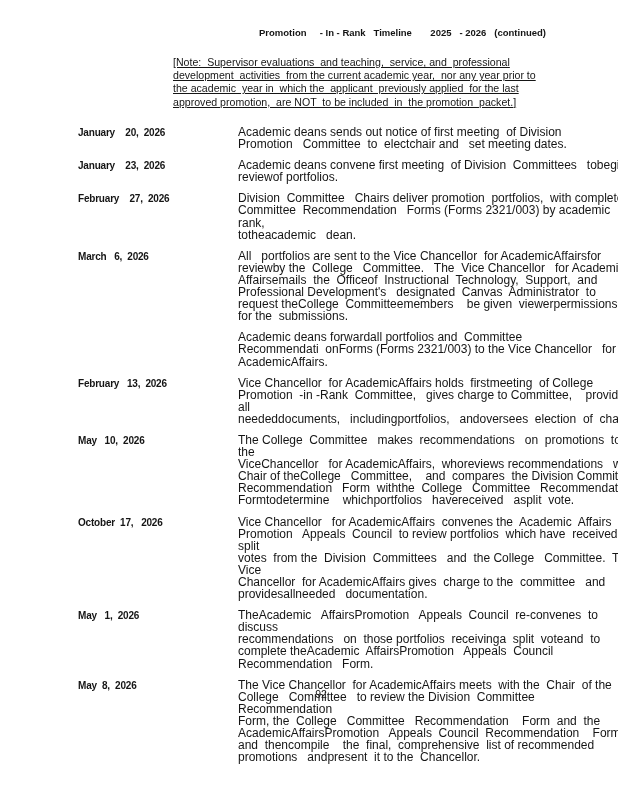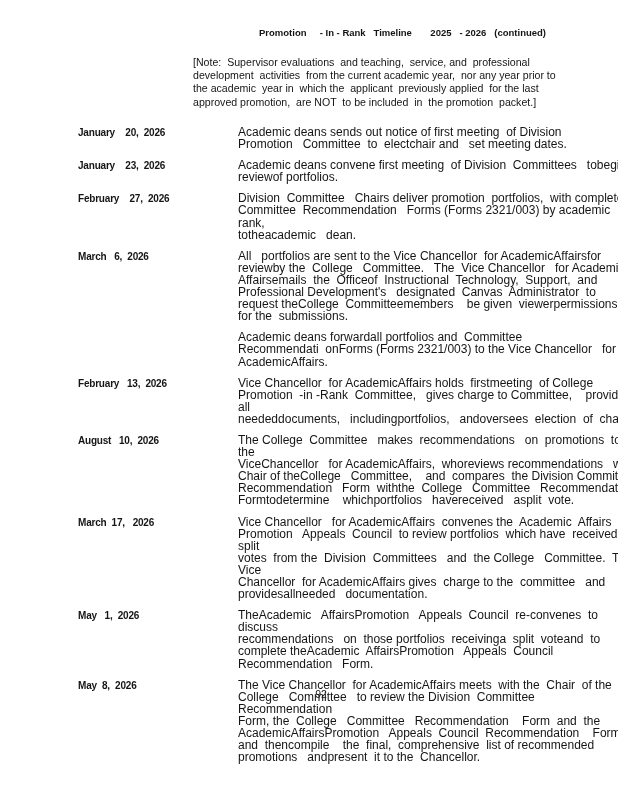--- a/index.html
+++ b/index.html
@@ -24,25 +24,26 @@
     text-align: right;
     font-weight: 700;
     font-size: 9.5px;
     line-height: 12px;
     white-space: pre;
     color: #141414;
   }
   .note {
     position: absolute;
     top: 56px;
-    left: 193px;
+    left: 173px;
     width: 402px;
     font-size: 10.6px;
     line-height: 13.2px;
     white-space: pre-wrap;
+    text-decoration: underline;
   }
   .entries {
     position: absolute;
     top: 126px;
     left: 78px;
     width: 514px;
   }
   .entry {
     display: flex;
     align-items: flex-start;
@@ -127,30 +128,30 @@
     </div>
 
     <div class="entry">
       <div class="entry-date">February   13,  2026</div>
       <div class="entry-text">Vice Chancellor  for AcademicAffairs holds  firstmeeting  of College
 Promotion  -in -Rank  Committee,   gives charge to Committee,    provides  all
 neededdocuments,   includingportfolios,   andoversees  election  of  chair.</div>
     </div>
 
     <div class="entry">
-      <div class="entry-date">August   10,  2026</div>
+      <div class="entry-date">May   10,  2026</div>
       <div class="entry-text">The College  Committee   makes  recommendations   on  promotions  to the
 ViceChancellor   for AcademicAffairs,  whoreviews recommendations   with
 Chair of theCollege   Committee,    and  compares  the Division Committee
 Recommendation   Form  withthe  College   Committee   Recommendation
 Formtodetermine    whichportfolios   havereceived   asplit  vote.</div>
     </div>
 
     <div class="entry">
-      <div class="entry-date">March  17,   2026</div>
+      <div class="entry-date">October  17,   2026</div>
       <div class="entry-text">Vice Chancellor   for AcademicAffairs  convenes the  Academic  Affairs
 Promotion   Appeals  Council  to review portfolios  which have  received split
 votes  from the  Division  Committees   and  the College   Committee.  The  Vice
 Chancellor  for AcademicAffairs gives  charge to the  committee   and
 providesallneeded   documentation.</div>
     </div>
 
     <div class="entry">
       <div class="entry-date">May   1,  2026</div>
       <div class="entry-text">TheAcademic   AffairsPromotion   Appeals  Council  re-convenes  to discuss

